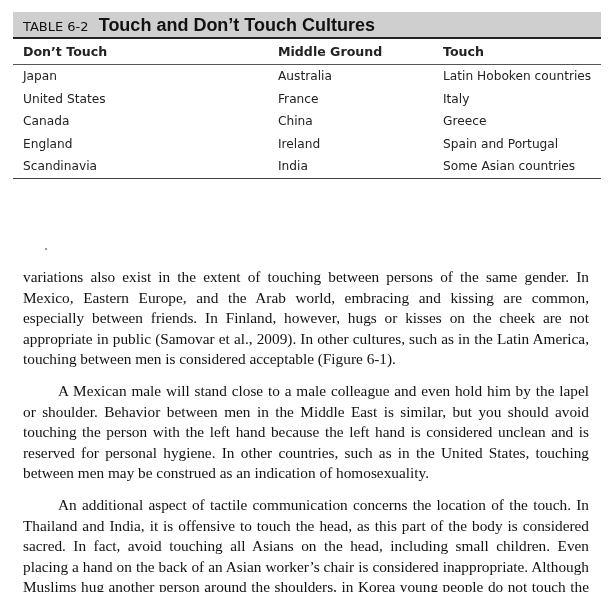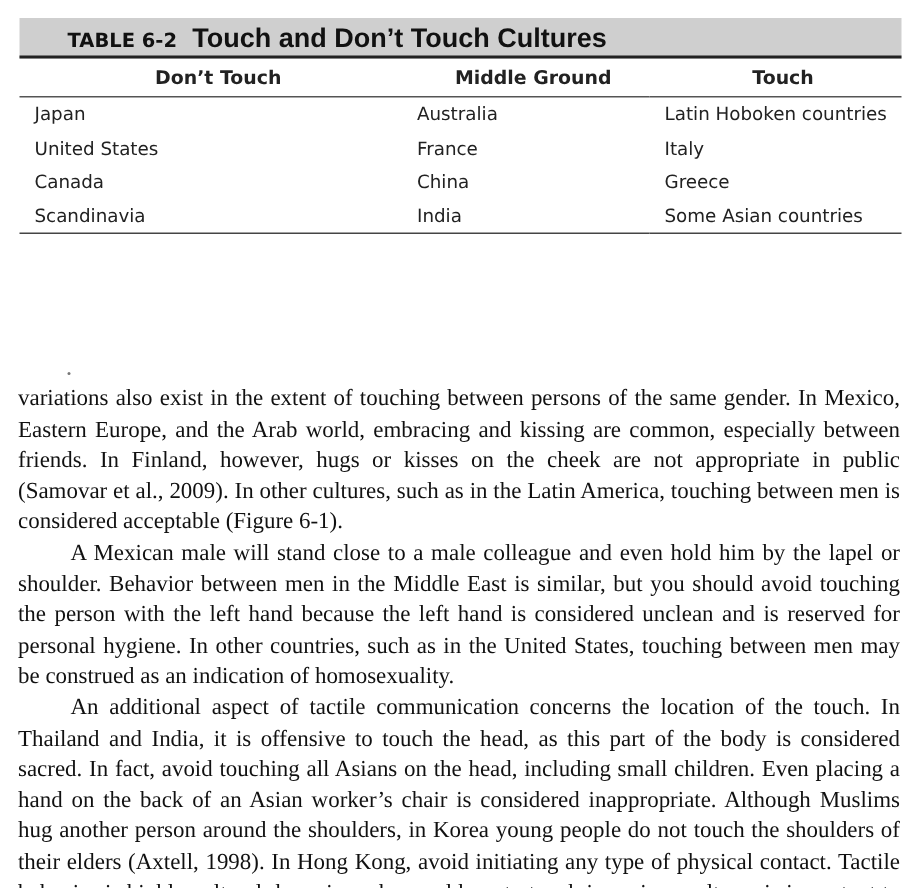--- a/index.html
+++ b/index.html
@@ -27,39 +27,38 @@
       box-sizing: border-box;
       padding-left: 10px;
       font-family: "DejaVu Sans", sans-serif;
       font-size: 13px;
       line-height: 26px;
       color: #111;
       white-space: nowrap;
       overflow: hidden;
     }
     .table-caption .label {
-      font-weight: bold;
+      font-weight: normal;
       margin-right: 6px;
-      margin-left: 22px;
     }
     .table-caption .title {
       font-weight: bold;
       font-family: "Liberation Sans", sans-serif;
       font-size: 18px;
     }
     table.cultures {
       width: 588px;
       border-collapse: collapse;
       font-family: "DejaVu Sans", sans-serif;
       font-size: 12.2px;
       color: #222;
       table-layout: fixed;
     }
     table.cultures th {
-      text-align: center;
+      text-align: left;
       font-weight: bold;
       font-size: 12.6px;
       height: 25px;
       padding: 0 0 0 10px;
       border-bottom: 1.5px solid #555;
       vertical-align: middle;
     }
     table.cultures td {
       height: 22.5px;
       padding: 0 0 0 10px;
@@ -94,21 +93,21 @@
       left: 12px;
       top: 256px;
       width: 588px;
       font-family: "Liberation Serif", serif;
       font-size: 15.3px;
       line-height: 20.6px;
       color: #111;
       text-align: justify;
     }
     .body-text p {
-      margin: 0;
+      margin: 11px;
     }
     .body-text p.indent {
       text-indent: 35px;
     }
   </style>
 </head>
 <body>
 
 <div class="table-block">
   <div class="table-caption">
@@ -138,20 +137,25 @@
         <td>United States</td>
         <td>France</td>
         <td>Italy</td>
       </tr>
       <tr>
         <td>Canada</td>
         <td>China</td>
         <td>Greece</td>
       </tr>
       <tr>
+        <td>England</td>
+        <td>Ireland</td>
+        <td>Spain and Portugal</td>
+      </tr>
+      <tr>
         <td>Scandinavia</td>
         <td>India</td>
         <td>Some Asian countries</td>
       </tr>
     </tbody>
   </table>
 </div>
 
 <div class="stray-dot"></div>
 

